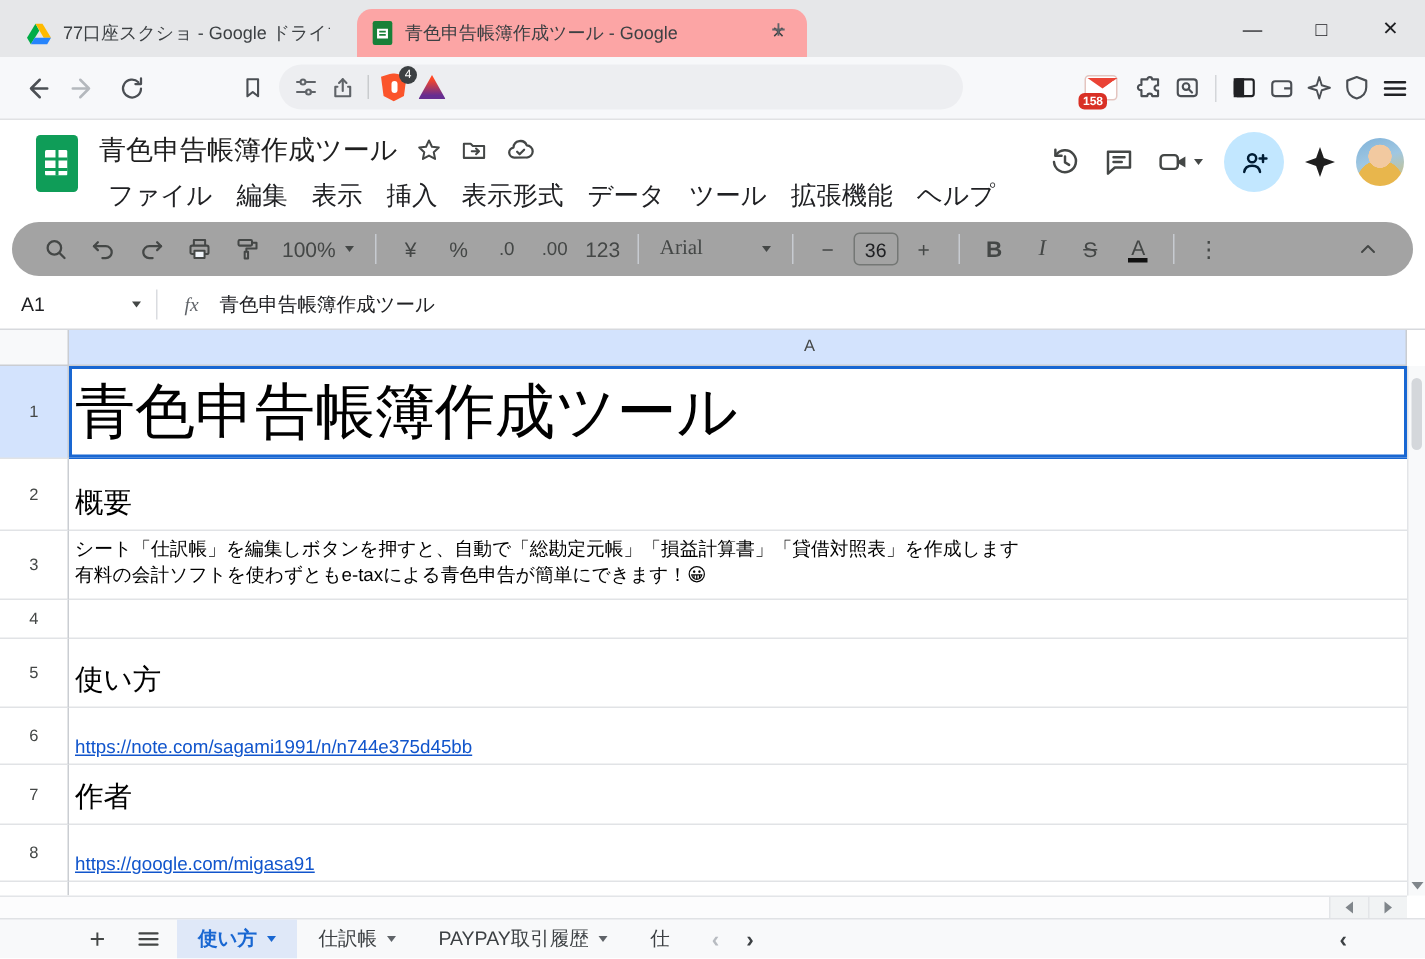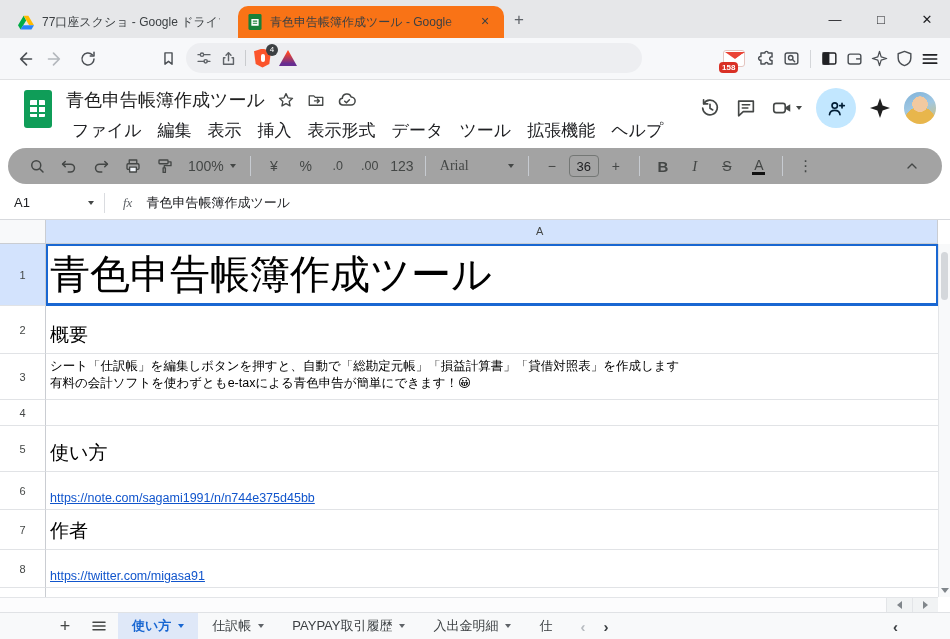--- a/index.html
+++ b/index.html
@@ -5,21 +5,21 @@
   * { margin:0; padding:0; box-sizing:border-box; }
   html,body { background:#ffffff; }
   body { font-family:"Liberation Sans","DejaVu Sans",sans-serif; }
   #screen { position:relative; width:950px; height:639px; background:#fff; overflow:hidden; }
 
   
   .titlebar { position:absolute; top:0; left:0; right:0; height:38px; background:#E6E7E9; }
   .btab { position:absolute; top:6px; height:32px; display:flex; align-items:center; gap:8px;
           font-size:12px; color:#3C4043; padding:0 10px; }
   .btab.inactive { left:8px; width:222px; }
-  .btab.active { left:238px; width:266px; background:#f97316; border-radius:10px 10px 0 0; }
+  .btab.active { left:238px; width:300px; background:#fca5a5; border-radius:10px 10px 0 0; }
   .btab .tab-title { white-space:nowrap; overflow:hidden; flex:1; }
   .btab.active .tab-title { -webkit-mask-image:linear-gradient(90deg,#000 88%,transparent); }
   .tab-close { font-size:14px; color:#3C4043; width:18px; height:18px; line-height:17px;
                text-align:center; border-radius:50%; cursor:pointer; }
   .newtab-btn { position:absolute; left:508px; top:9px; font-size:17px; color:#5F6368; width:22px;
                 height:22px; text-align:center; line-height:21px; }
   .win-controls { position:absolute; right:0; top:0; height:38px; display:flex; }
   .win-btn { width:46px; height:38px; display:flex; align-items:center; justify-content:center;
              font-size:13px; color:#202124; }
   .drive-ic, .sheets-tab-ic { flex:0 0 auto; }
@@ -472,21 +472,21 @@
             <span>https://note.com/sagami1991/n/n744e375d45bb</span>
           </div>
         </div>
         <div class="grid-row" style="height: 40px;">
           <div class="row-header">7</div>
           <div class="cell cell-h2">作者</div>
         </div>
         <div class="grid-row" style="height: 38px;">
           <div class="row-header">8</div>
           <div class="cell cell-linkrow">
-            <span>https://twitter.com/migasa91</span>
+            <span>https://google.com/migasa91</span>
           </div>
         </div>
         <div class="partial-row">
           <div class="row-header"></div>
           <div class="cell"></div>
         </div>
       </div>
     <div class="vscroll">
       <div class="vthumb"></div>
       <div class="vdown">
@@ -517,24 +517,20 @@
         </span>
         <span class="sheet-tab">
           <span>仕訳帳</span>
           <span class="caret sm"></span>
         </span>
         <span class="sheet-tab">
           <span>PAYPAY取引履歴</span>
           <span class="caret sm"></span>
         </span>
         <span class="sheet-tab">
-          <span>入出金明細</span>
-          <span class="caret sm"></span>
-        </span>
-        <span class="sheet-tab">
           <span>仕</span>
         </span>
       </span>
     <span class="tab-nav">
       <span class="chev disabled">‹</span>
       <span class="chev">›</span>
     </span>
     <span class="tabbar-right">‹</span>
   </div>
 

